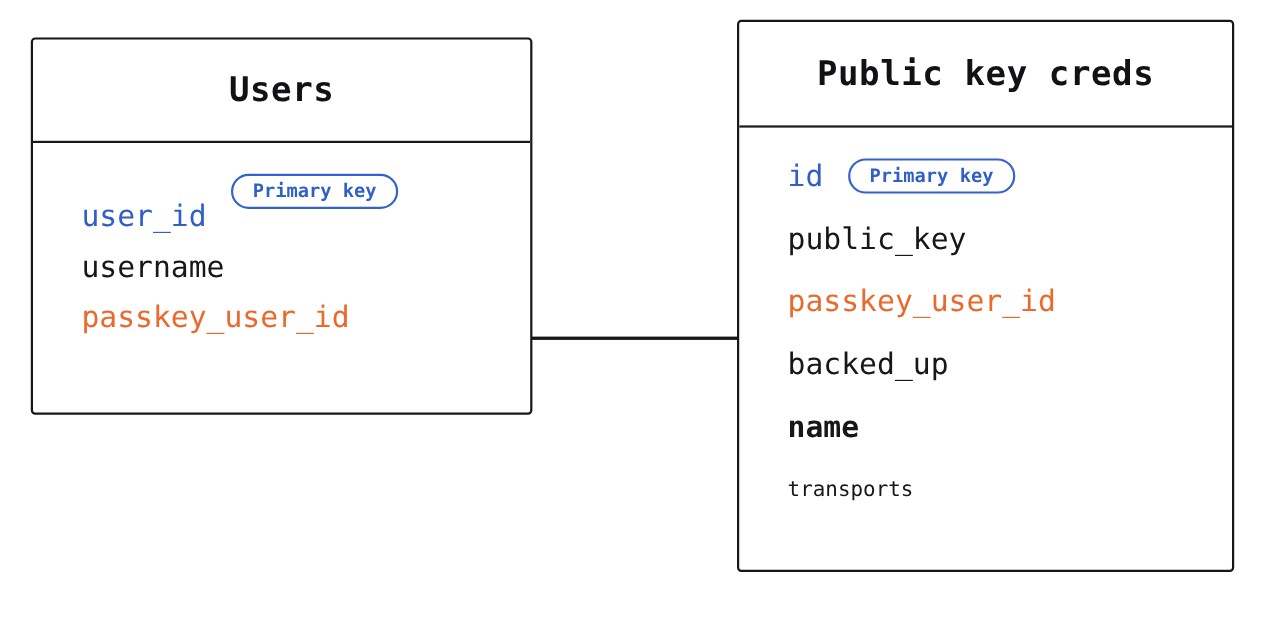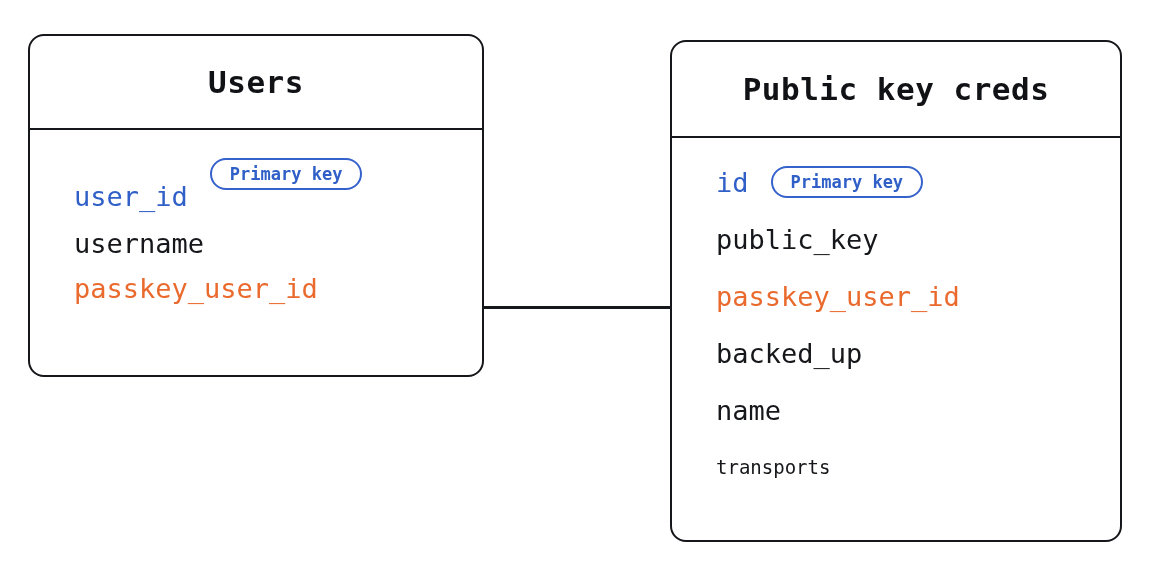--- a/index.html
+++ b/index.html
@@ -23,21 +23,21 @@
     width: 1154px;
     height: 572px;
   }
 
   
   .entity {
     position: absolute;
     box-sizing: border-box;
     background: #ffffff;
     border: 2px solid #16171a;
-    border-radius: 16px;
+    border-radius: 4px;
     overflow: hidden;
   }
 
   .entity-header {
     position: absolute;
     left: 0;
     right: 0;
     top: 0;
     display: flex;
     align-items: center;
@@ -115,39 +115,39 @@
           <span class="pk-badge" style="font-size: 17px; height: 32px; padding: 0px 18px; margin-left: 22px;">Primary key</span>
         </div>
         <div class="field-row" style="top: 84px; left: 44px; margin-top: 12px;">
           <span class="field-name c-default" style="font-size: 27px;">username</span>
         </div>
         <div class="field-row" style="top: 141px; left: 44px;">
           <span class="field-name c-fk" style="font-size: 27px;">passkey_user_id</span>
         </div>
       </div>
     </div>
-    <div class="entity" style="left: 670px; top: 40px; width: 452px; height: 502px;">
+    <div class="entity" style="left: 670px; top: 18px; width: 452px; height: 502px;">
       <div class="entity-header" style="height: 96px;">
         <div class="entity-title" style="font-size: 31px;">Public key creds</div>
       </div>
       <div class="entity-fields" style="top: 96px; height: 406px;">
         <div class="field-row" style="top: 27px; left: 44px;">
           <span class="field-name c-key" style="font-size: 27px;">id</span>
           <span class="pk-badge" style="font-size: 17px; height: 32px; padding: 0px 18px; margin-left: 22px;">Primary key</span>
         </div>
         <div class="field-row" style="top: 84px; left: 44px;">
           <span class="field-name c-default" style="font-size: 27px;">public_key</span>
         </div>
         <div class="field-row" style="top: 141px; left: 44px;">
           <span class="field-name c-fk" style="font-size: 27px;">passkey_user_id</span>
         </div>
         <div class="field-row" style="top: 198px; left: 44px; text-align: right;">
           <span class="field-name c-default" style="font-size: 27px;">backed_up</span>
         </div>
-        <div class="field-row" style="top: 255px; left: 44px;">
+        <div class="field-row" style="top: 255px; left: 44px; font-weight: bold;">
           <span class="field-name c-default" style="font-size: 27px;">name</span>
         </div>
         <div class="field-row" style="top: 312px; left: 44px;">
           <span class="field-name c-default" style="font-size: 19px;">transports</span>
         </div>
       </div>
     </div>
   </div>
 
 </body></html>

